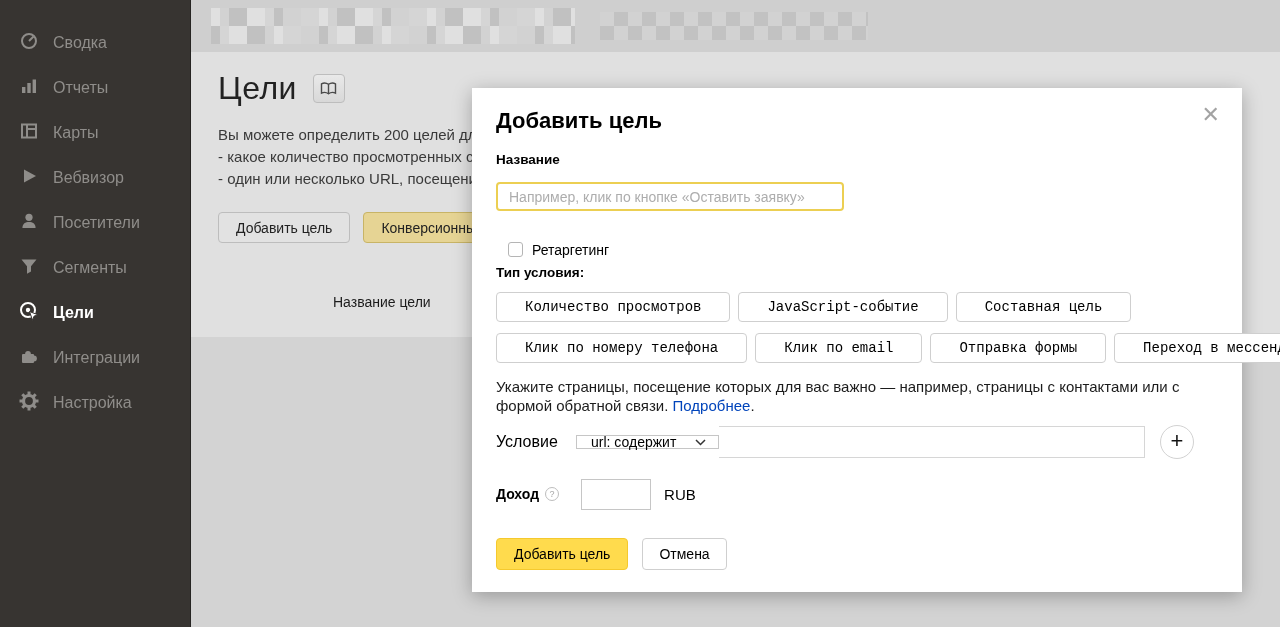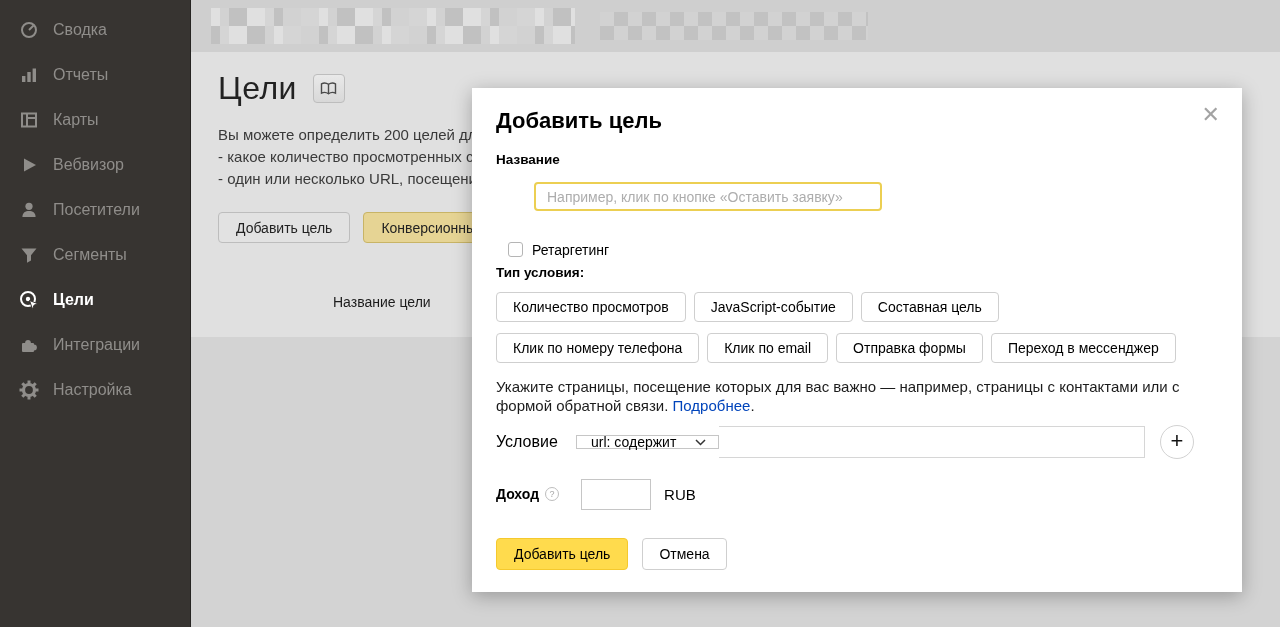--- a/index.html
+++ b/index.html
@@ -2,21 +2,21 @@
 <html><head>
 <meta charset="utf-8">
 <style>
   * { margin:0; padding:0; box-sizing:border-box; }
   html,body { width:1280px; height:627px; }
   body { font-family:"Liberation Sans","DejaVu Sans",sans-serif; overflow:hidden; background:#d3d3d3; }
   .screen { position:relative; width:1280px; height:627px; overflow:hidden; }
 
   
   .sidebar { position:absolute; left:0; top:0; width:191px; height:627px; background:#373431; border-right:1px solid #262422; z-index:5; }
-  .nav-item { display:flex; align-items:center; height:45px; padding-left:18px; cursor:pointer; color:#8f8d8a; font-size:16px; }
+  .nav-item { display:flex; align-items:flex-end; height:45px; padding-left:18px; cursor:pointer; color:#8f8d8a; font-size:16px; }
   .nav-item .ico { width:22px; height:22px; margin-right:13px; display:flex; align-items:center; justify-content:center; }
   .nav-item svg { display:block; }
   .nav-item.active { color:#ffffff; font-weight:bold; }
   .sidebar-inner { padding-top:7px; }
 
   
   .topbar { position:absolute; left:191px; top:0; width:1089px; height:52px; background:#cfcfcf; z-index:1; }
   .pixel-block { position:absolute; filter:blur(.4px); }
   .pixel-a { left:20px; top:8px; width:364px; height:36px;
     background:repeating-conic-gradient(#adadad 0% 25%, #c4c4c4 0% 50%) 0 0/36px 36px,
@@ -40,31 +40,31 @@
   .tbl-header { position:absolute; left:142px; top:242px; font-size:14px; font-weight:normal; color:#1c1c1c; }
 
   
   .modal { position:absolute; left:472px; top:88px; width:770px; height:504px; background:#ffffff;
     box-shadow:0 4px 18px rgba(0,0,0,.28); z-index:10; }
   .m-title { position:absolute; left:24px; top:20px; font-size:22px; font-weight:bold; color:#000; }
   .m-close { position:absolute; right:22px; top:16px; font-size:22px; color:#a3a3a3; cursor:pointer; line-height:1; font-weight:300; }
   .m-label { position:absolute; font-size:13.5px; font-weight:bold; color:#000; }
   .lbl-name { left:24px; top:64px; }
   .name-input { position:absolute; left:24px; top:94px; width:348px; height:29px; border:2px solid #eccf52; border-radius:4px;
-    padding:0 11px; font-size:14px; color:#222; outline:none; font-family:inherit;margin-left:38px; }
+    padding:0 11px; font-size:14px; color:#222; outline:none; font-family:inherit; }
   .name-input::placeholder { color:#adadad; }
   .chk-row { position:absolute; left:24px; top:154px; display:flex; align-items:flex-start; cursor:pointer;padding-left:12px; }
   .chk-box { width:15px; height:15px; border:1px solid #b5b5b5; border-radius:3px; background:#fff; }
   .chk-label { margin-left:9px; font-size:14px; color:#000; }
   .lbl-type { left:24px; top:177px; }
   .type-row { position:absolute; left:24px; display:flex; }
   .type-row-1 { top:204px; }
   .type-row-2 { top:245px; }
-  .type-btn { height:30px; margin-right:8px; padding:0 16px; display:flex; align-items:center; font-size:14px; color:#000;
-    background:#fff; border:1px solid #cfcfcf; border-radius:4px; cursor:pointer; white-space:nowrap; }
+  .type-btn { height:30px; margin-right:8px; padding:0 28px; display:flex; align-items:center; font-size:14px; color:#000;
+    background:#fff; border:1px solid #cfcfcf; border-radius:4px; cursor:pointer; white-space:nowrap;font-family:Liberation Mono, monospace; }
   .type-btn.selected { background:#f7e9ad; border-color:#ddc97f; }
   .m-desc { position:absolute; left:24px; top:290px; width:722px; font-size:15px; color:#1c1c1c; line-height:18.5px; }
   .m-link { color:#0044bb; cursor:pointer; text-decoration:none; }
   .cond-row { position:absolute; left:24px; top:338px; height:32px; display:flex; align-items:center; }
   .cond-label { font-size:16px; color:#000; width:80px; }
   .cond-select { width:143px; height:14px; border:1px solid #c6c6c6; background:#fff; display:flex; align-items:center;
     padding:0 12px 0 14px; font-size:14px; color:#000; cursor:pointer; justify-content:space-between; }
   .cond-input { width:426px; height:32px; border:1px solid #d6d6d6; border-left:none; padding:0 10px; font-size:14px; outline:none; font-family:inherit; }
   .plus-btn { margin-left:15px; width:34px; height:34px; border:1px solid #d2d2d2; border-radius:50%; background:#fff;
     display:flex; align-items:center; justify-content:center; font-size:22px; font-weight:300; color:#111; cursor:pointer; padding-bottom:2px; }

